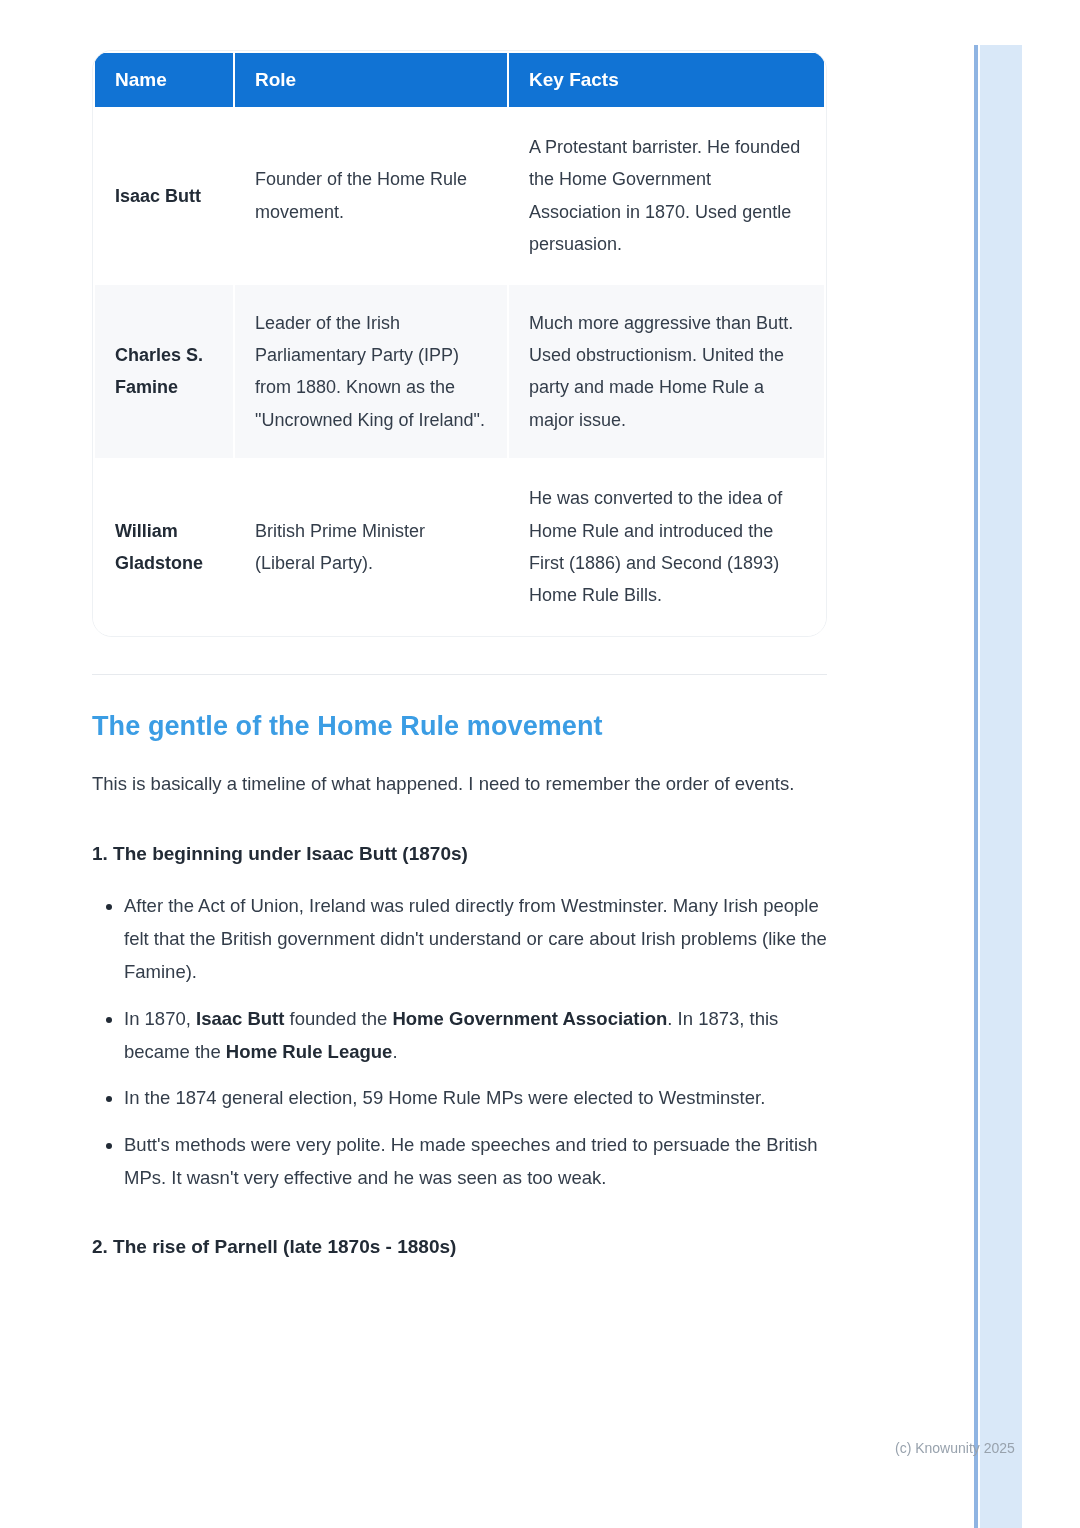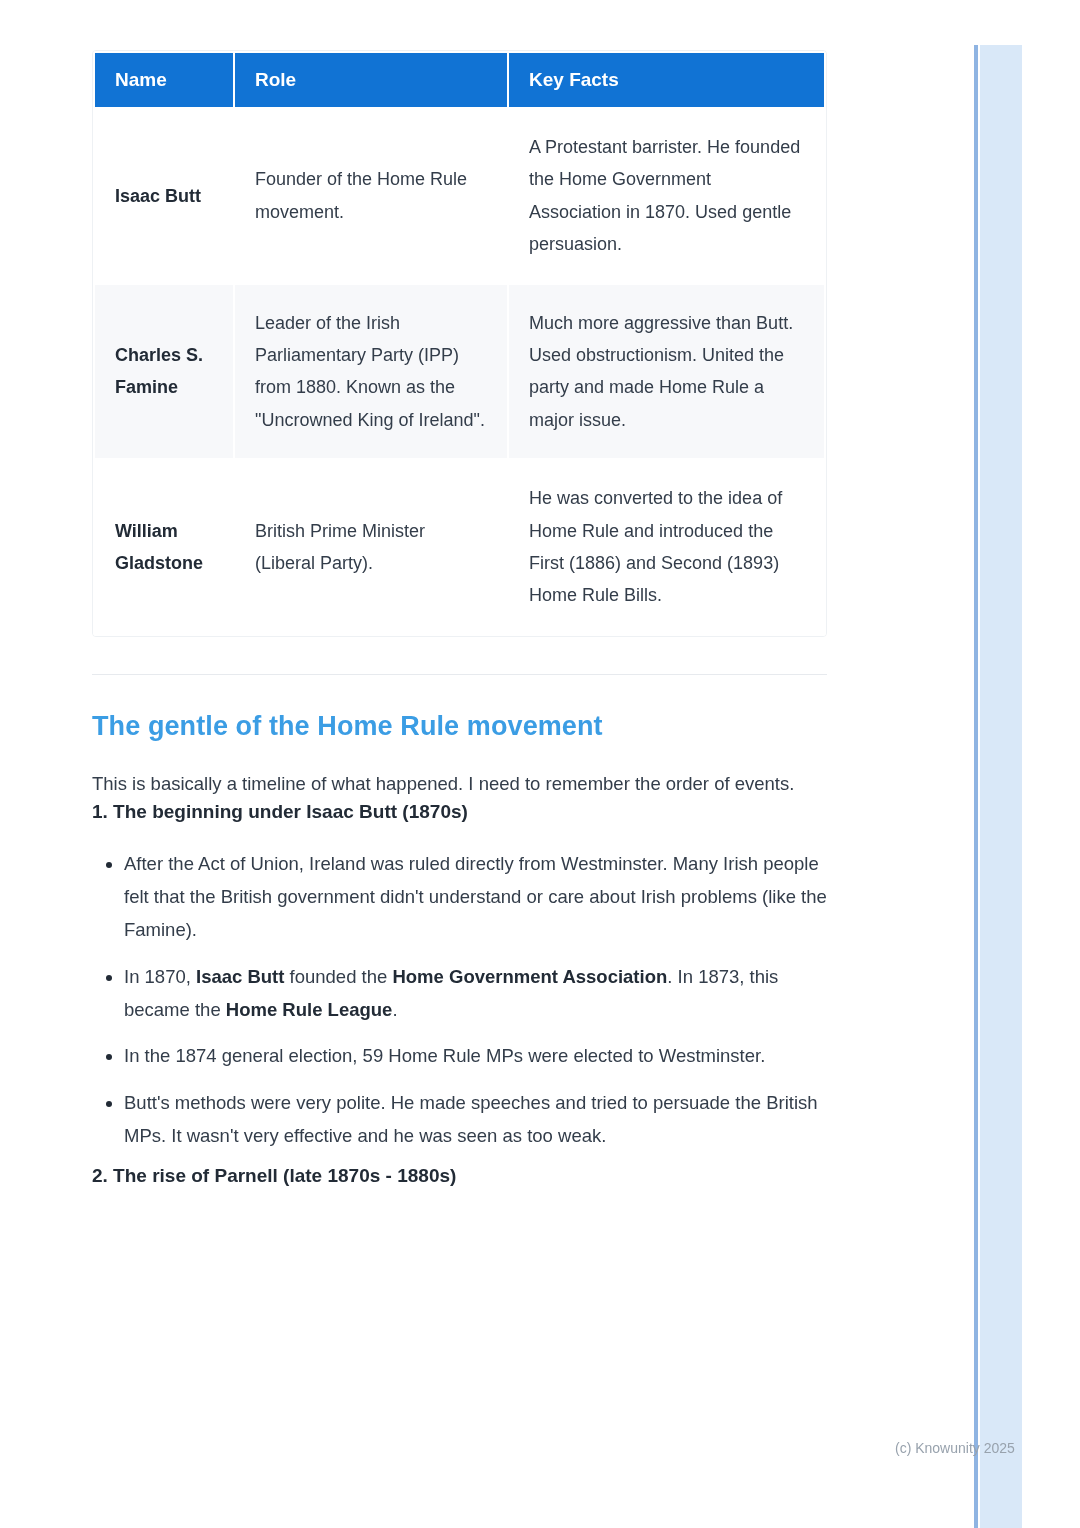--- a/index.html
+++ b/index.html
@@ -14,21 +14,21 @@
 
   .content {
     position: absolute;
     left: 92px; top: 50px;
     width: 735px;
   }
 
   
   .table-wrap {
     border: 1px solid #eef1f4;
-    border-radius: 4px;
+    border-radius: 20px;
     overflow: hidden;
   }
   table.people {
     width: 100%;
     border-collapse: separate;
     border-spacing: 2px;
     background: #ffffff;
     font-size: 18px;
   }
   table.people th {
@@ -67,20 +67,21 @@
     color: var(--heading-blue, #3b9de4);
     letter-spacing: 0.1px;
   }
   p.intro {
     margin-top: 24px;
     font-size: 18.5px;
     line-height: 1.9;
     color: var(--body-text, #333d4a);
   }
   h3.subheading {
+    margin-top: 42px;
     font-size: 19px;
     font-weight: 700;
     color: var(--strong-text, #222b36);
   }
   ul.bullets {
     margin-top: 24px;
     padding-left: 32px;
     list-style: disc outside;
   }
   ul.bullets li {

